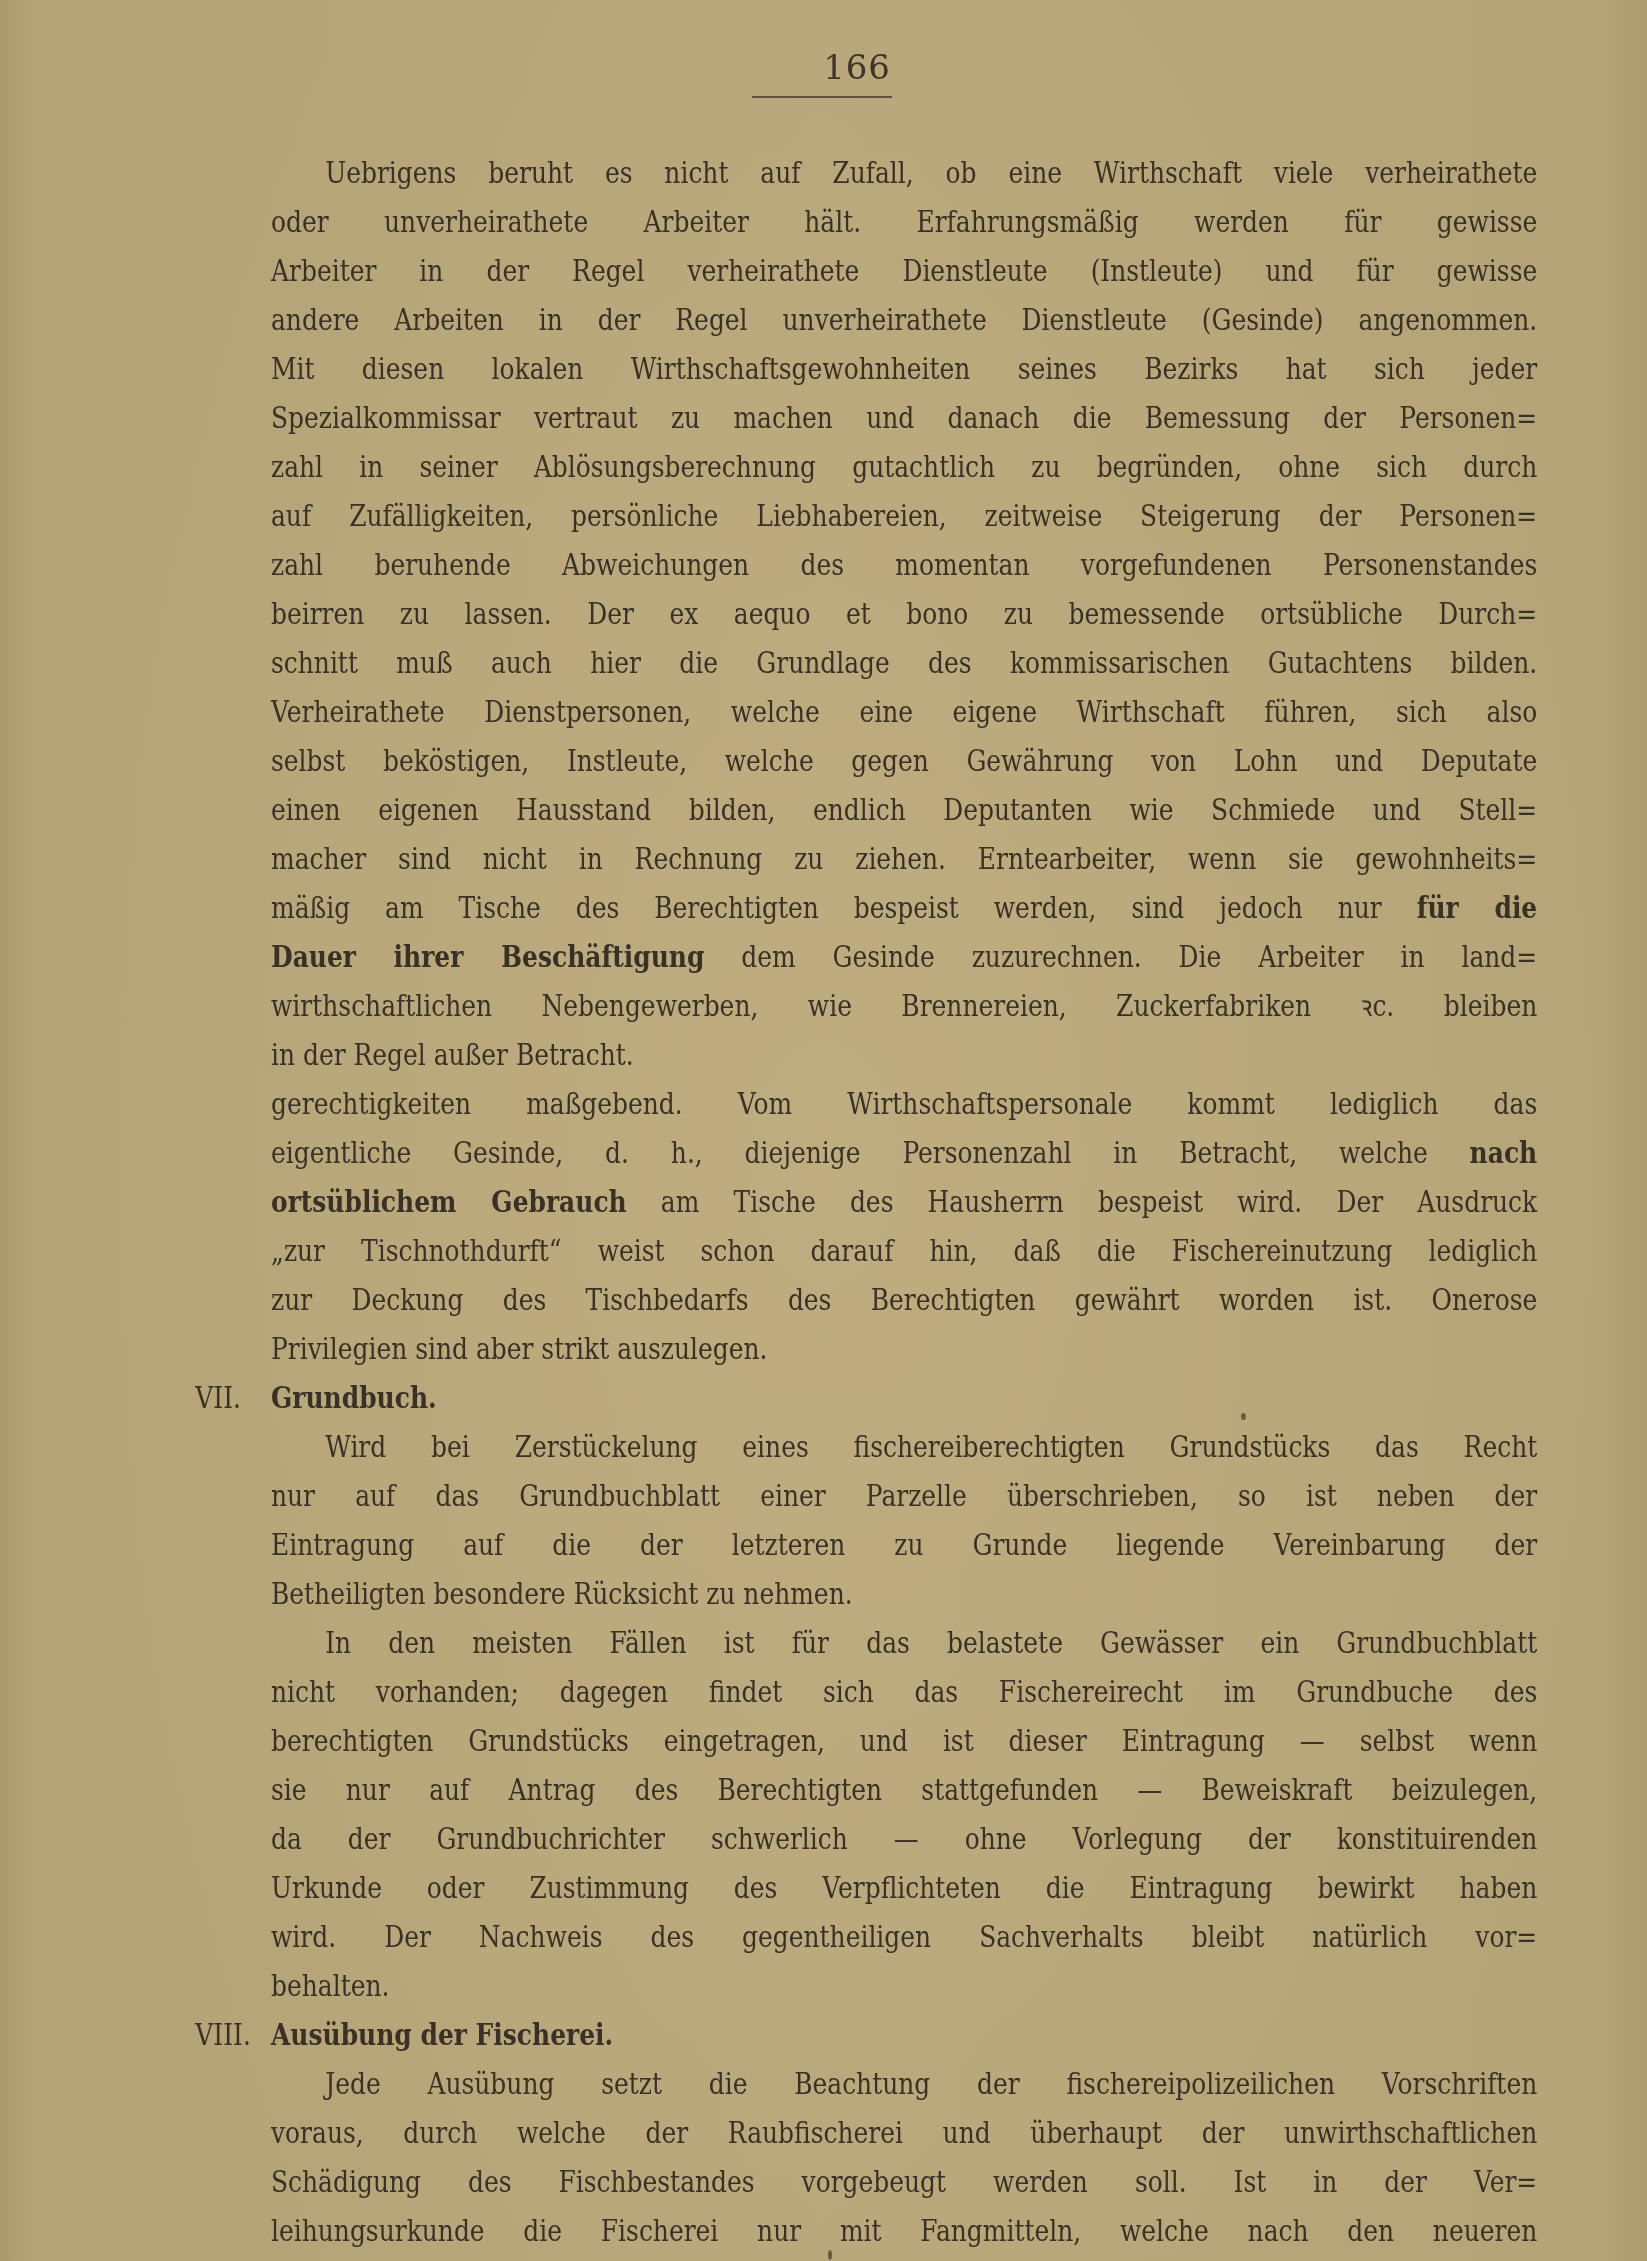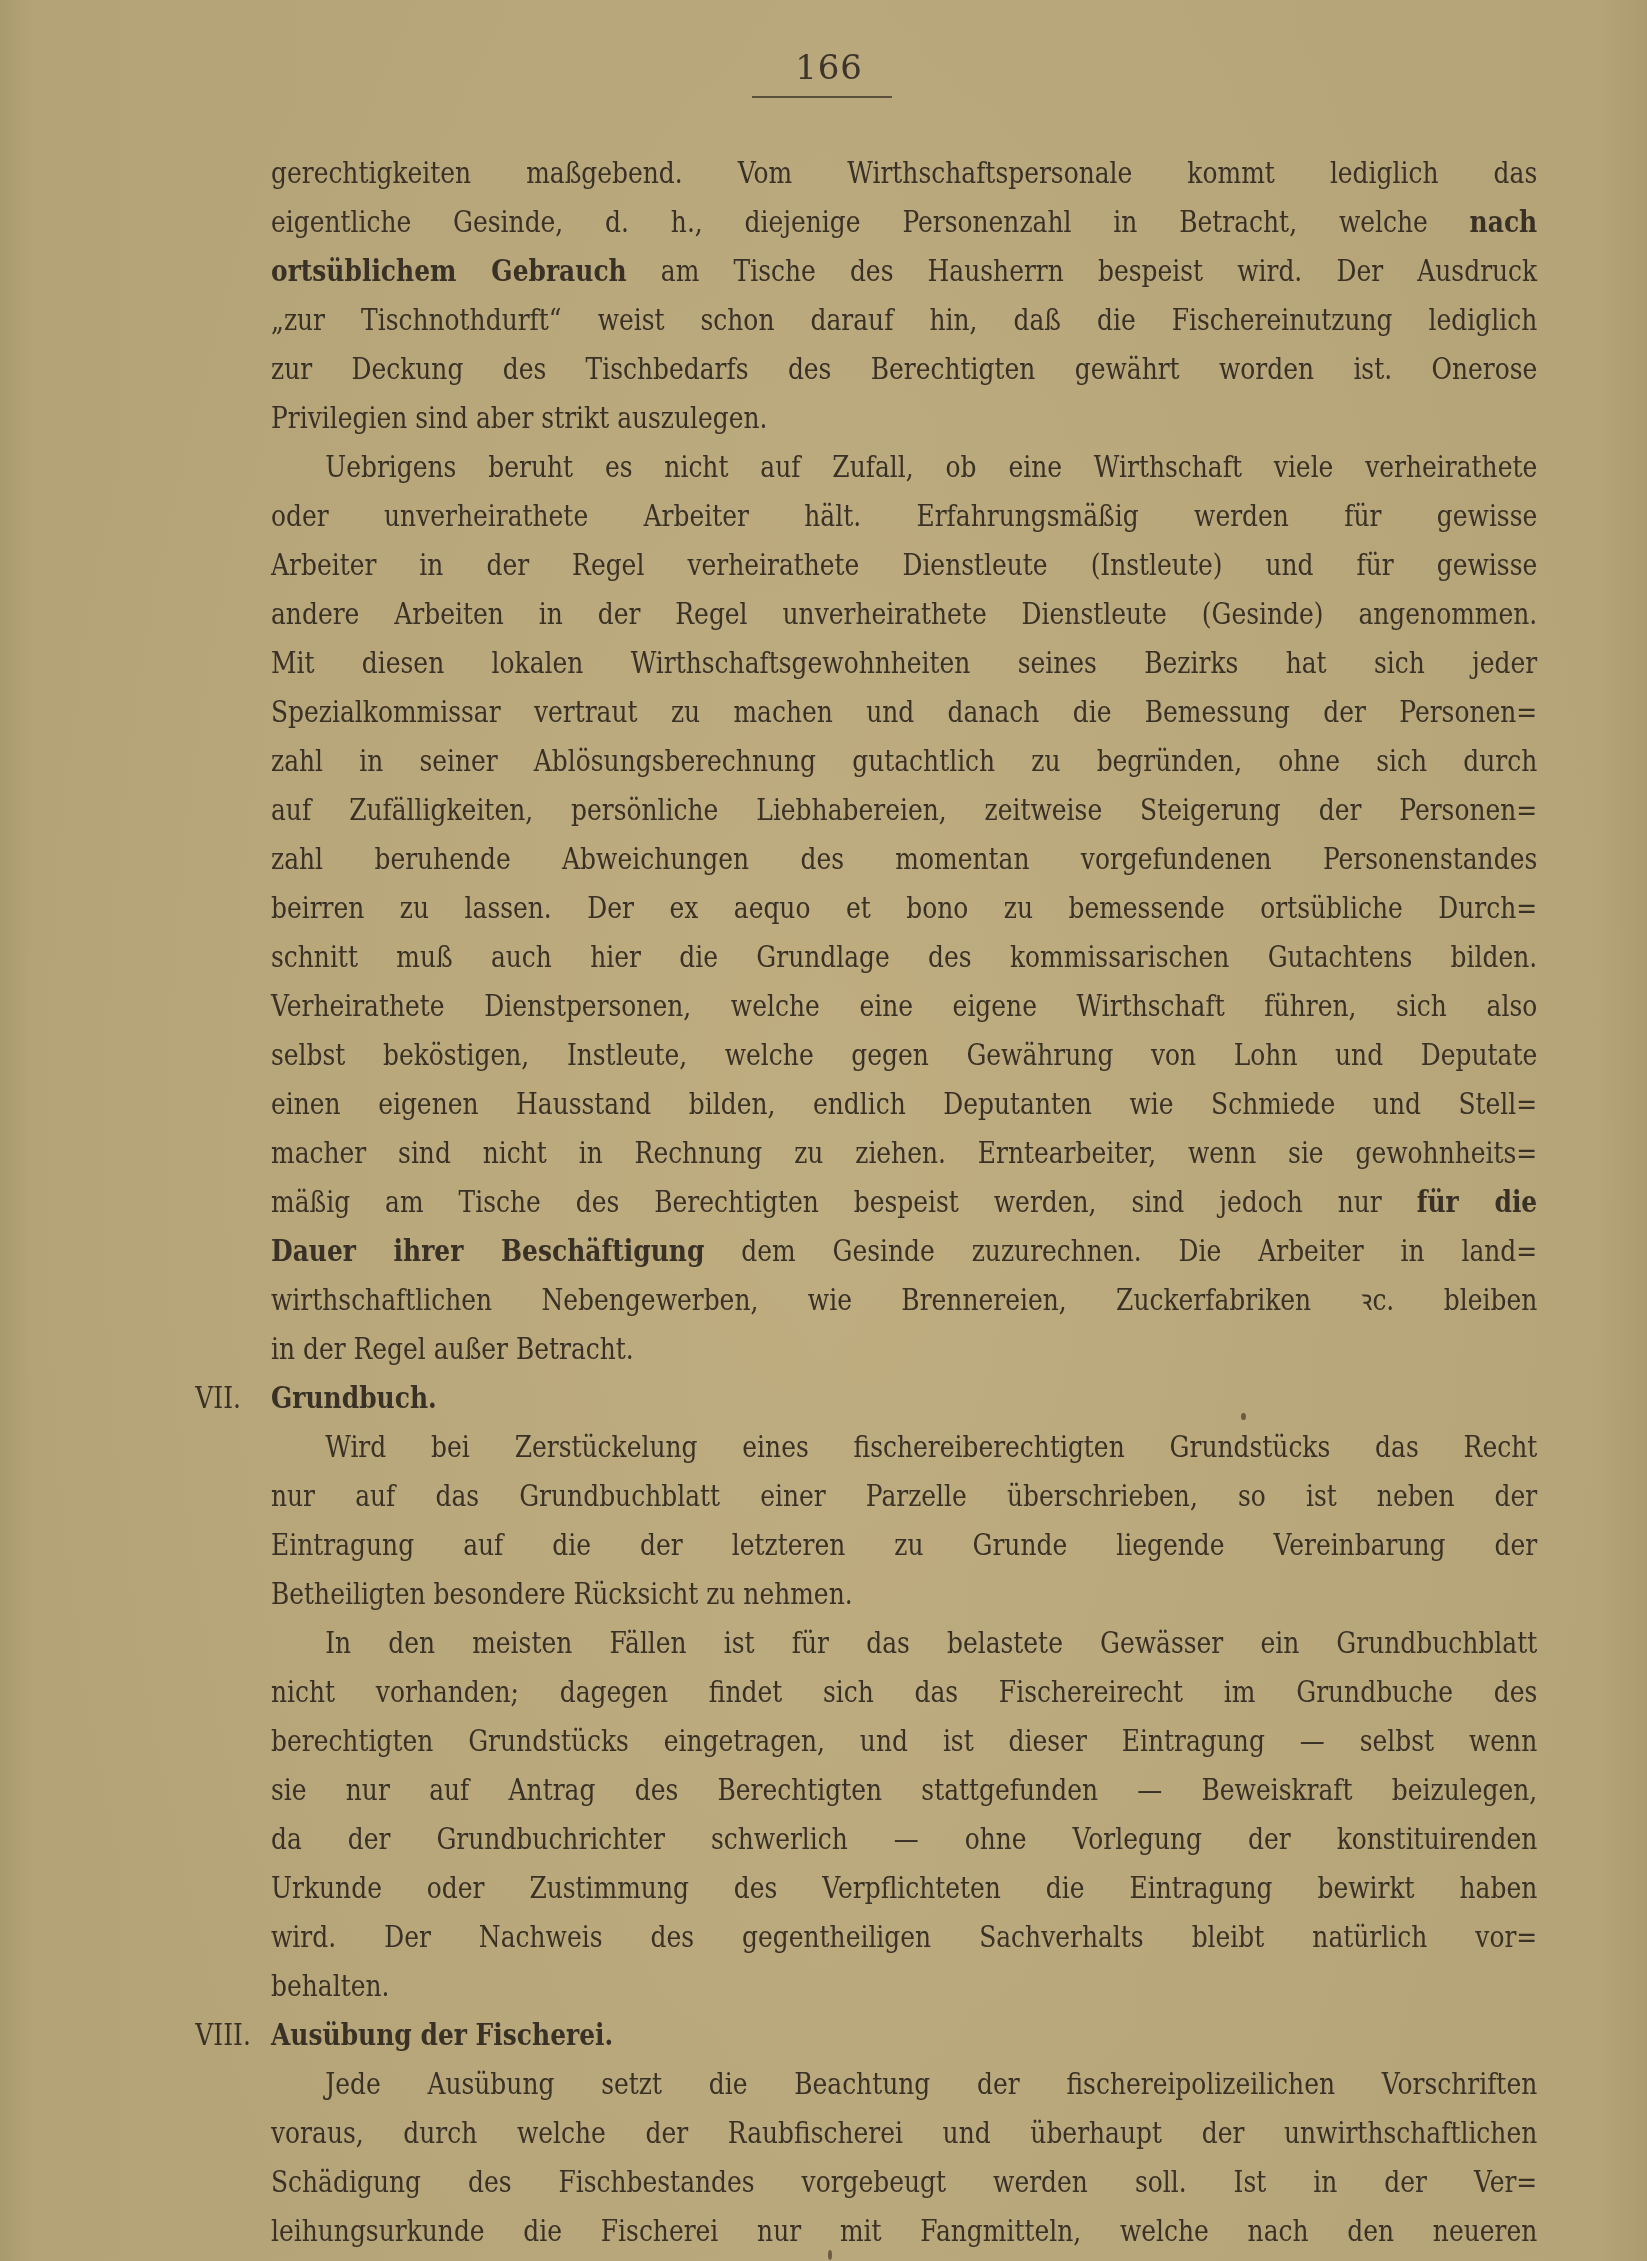--- a/index.html
+++ b/index.html
@@ -8,21 +8,21 @@
     background: #b6a478;
     position: relative; overflow: hidden;
   }
   .page {
     position: absolute; left: 0; top: 0; width: 1647px; height: 2586px;
     background:
       radial-gradient(ellipse at 50% 45%, rgba(196,178,132,0.55) 0%, rgba(182,164,120,0) 70%),
       linear-gradient(90deg, #a99a6e 0%, #b4a376 2%, #b8a77b 50%, #b5a477 97%, #ab9b6f 100%);
   }
   .page-number {
-    position: absolute; top: 47px; left: 768px; width: 122px;
+    position: absolute; top: 47px; left: 796px; width: 122px;
     text-align: center;
     font-family: "DejaVu Serif", serif; font-size: 34px;
     color: #3d342a; letter-spacing: 0.9px;
   }
   .page-rule {
     position: absolute; top: 96px; left: 752px; width: 140px; height: 1.8px;
     background: #4a4034; opacity: 0.85;
   }
   .text-block {
     position: absolute; left: 271px; top: 149px; width: 1266px;
@@ -50,47 +50,47 @@
 </style>
 </head>
 <body>
 
 <div class="page">
   <div class="page-number">166</div>
   <div class="page-rule"></div>
 
   <div class="text-block" id="text-block">
       <div>
-        <span class="line"><span>gerechtigkeiten maßgebend. Vom Wirthschaftspersonale kommt lediglich das</span></span>
-        <span class="line"><span>eigentliche Gesinde, d. h., diejenige Personenzahl in Betracht, welche </span><span class="bold">nach</span></span>
-        <span class="line"><span class="bold">ortsüblichem Gebrauch</span><span> am Tische des Hausherrn bespeist wird. Der Ausdruck</span></span>
-        <span class="line"><span>„zur Tischnothdurft“ weist schon darauf hin, daß die Fischereinutzung lediglich</span></span>
-        <span class="line"><span>zur Deckung des Tischbedarfs des Berechtigten gewährt worden ist. Onerose</span></span>
-        <span class="line last"><span>Privilegien sind aber strikt auszulegen.</span></span>
-      </div>
-      <div>
         <span class="line indent"><span>Uebrigens beruht es nicht auf Zufall, ob eine Wirthschaft viele verheirathete</span></span>
         <span class="line"><span>oder unverheirathete Arbeiter hält. Erfahrungsmäßig werden für gewisse</span></span>
         <span class="line"><span>Arbeiter in der Regel verheirathete Dienstleute (Instleute) und für gewisse</span></span>
         <span class="line"><span>andere Arbeiten in der Regel unverheirathete Dienstleute (Gesinde) angenommen.</span></span>
         <span class="line"><span>Mit diesen lokalen Wirthschaftsgewohnheiten seines Bezirks hat sich jeder</span></span>
         <span class="line"><span>Spezialkommissar vertraut zu machen und danach die Bemessung der Personen=</span></span>
         <span class="line"><span>zahl in seiner Ablösungsberechnung gutachtlich zu begründen, ohne sich durch</span></span>
         <span class="line"><span>auf Zufälligkeiten, persönliche Liebhabereien, zeitweise Steigerung der Personen=</span></span>
         <span class="line"><span>zahl beruhende Abweichungen des momentan vorgefundenen Personenstandes</span></span>
         <span class="line"><span>beirren zu lassen. Der ex aequo et bono zu bemessende ortsübliche Durch=</span></span>
         <span class="line"><span>schnitt muß auch hier die Grundlage des kommissarischen Gutachtens bilden.</span></span>
         <span class="line"><span>Verheirathete Dienstpersonen, welche eine eigene Wirthschaft führen, sich also</span></span>
         <span class="line"><span>selbst beköstigen, Instleute, welche gegen Gewährung von Lohn und Deputate</span></span>
         <span class="line"><span>einen eigenen Hausstand bilden, endlich Deputanten wie Schmiede und Stell=</span></span>
         <span class="line"><span>macher sind nicht in Rechnung zu ziehen. Erntearbeiter, wenn sie gewohnheits=</span></span>
         <span class="line"><span>mäßig am Tische des Berechtigten bespeist werden, sind jedoch nur </span><span class="bold">für die</span></span>
         <span class="line"><span class="bold">Dauer ihrer Beschäftigung</span><span> dem Gesinde zuzurechnen. Die Arbeiter in land=</span></span>
         <span class="line"><span>wirthschaftlichen Nebengewerben, wie Brennereien, Zuckerfabriken ꝛc. bleiben</span></span>
         <span class="line last"><span>in der Regel außer Betracht.</span></span>
+      </div>
+      <div>
+        <span class="line"><span>gerechtigkeiten maßgebend. Vom Wirthschaftspersonale kommt lediglich das</span></span>
+        <span class="line"><span>eigentliche Gesinde, d. h., diejenige Personenzahl in Betracht, welche </span><span class="bold">nach</span></span>
+        <span class="line"><span class="bold">ortsüblichem Gebrauch</span><span> am Tische des Hausherrn bespeist wird. Der Ausdruck</span></span>
+        <span class="line"><span>„zur Tischnothdurft“ weist schon darauf hin, daß die Fischereinutzung lediglich</span></span>
+        <span class="line"><span>zur Deckung des Tischbedarfs des Berechtigten gewährt worden ist. Onerose</span></span>
+        <span class="line last"><span>Privilegien sind aber strikt auszulegen.</span></span>
       </div>
       <div class="line last heading-row"><span class="section-num">VII.</span><span class="heading-text">Grundbuch.</span></div>
       <div>
         <span class="line indent"><span>Wird bei Zerstückelung eines fischereiberechtigten Grundstücks das Recht</span></span>
         <span class="line"><span>nur auf das Grundbuchblatt einer Parzelle überschrieben, so ist neben der</span></span>
         <span class="line"><span>Eintragung auf die der letzteren zu Grunde liegende Vereinbarung der</span></span>
         <span class="line last"><span>Betheiligten besondere Rücksicht zu nehmen.</span></span>
       </div>
       <div>
         <span class="line indent"><span>In den meisten Fällen ist für das belastete Gewässer ein Grundbuchblatt</span></span>

